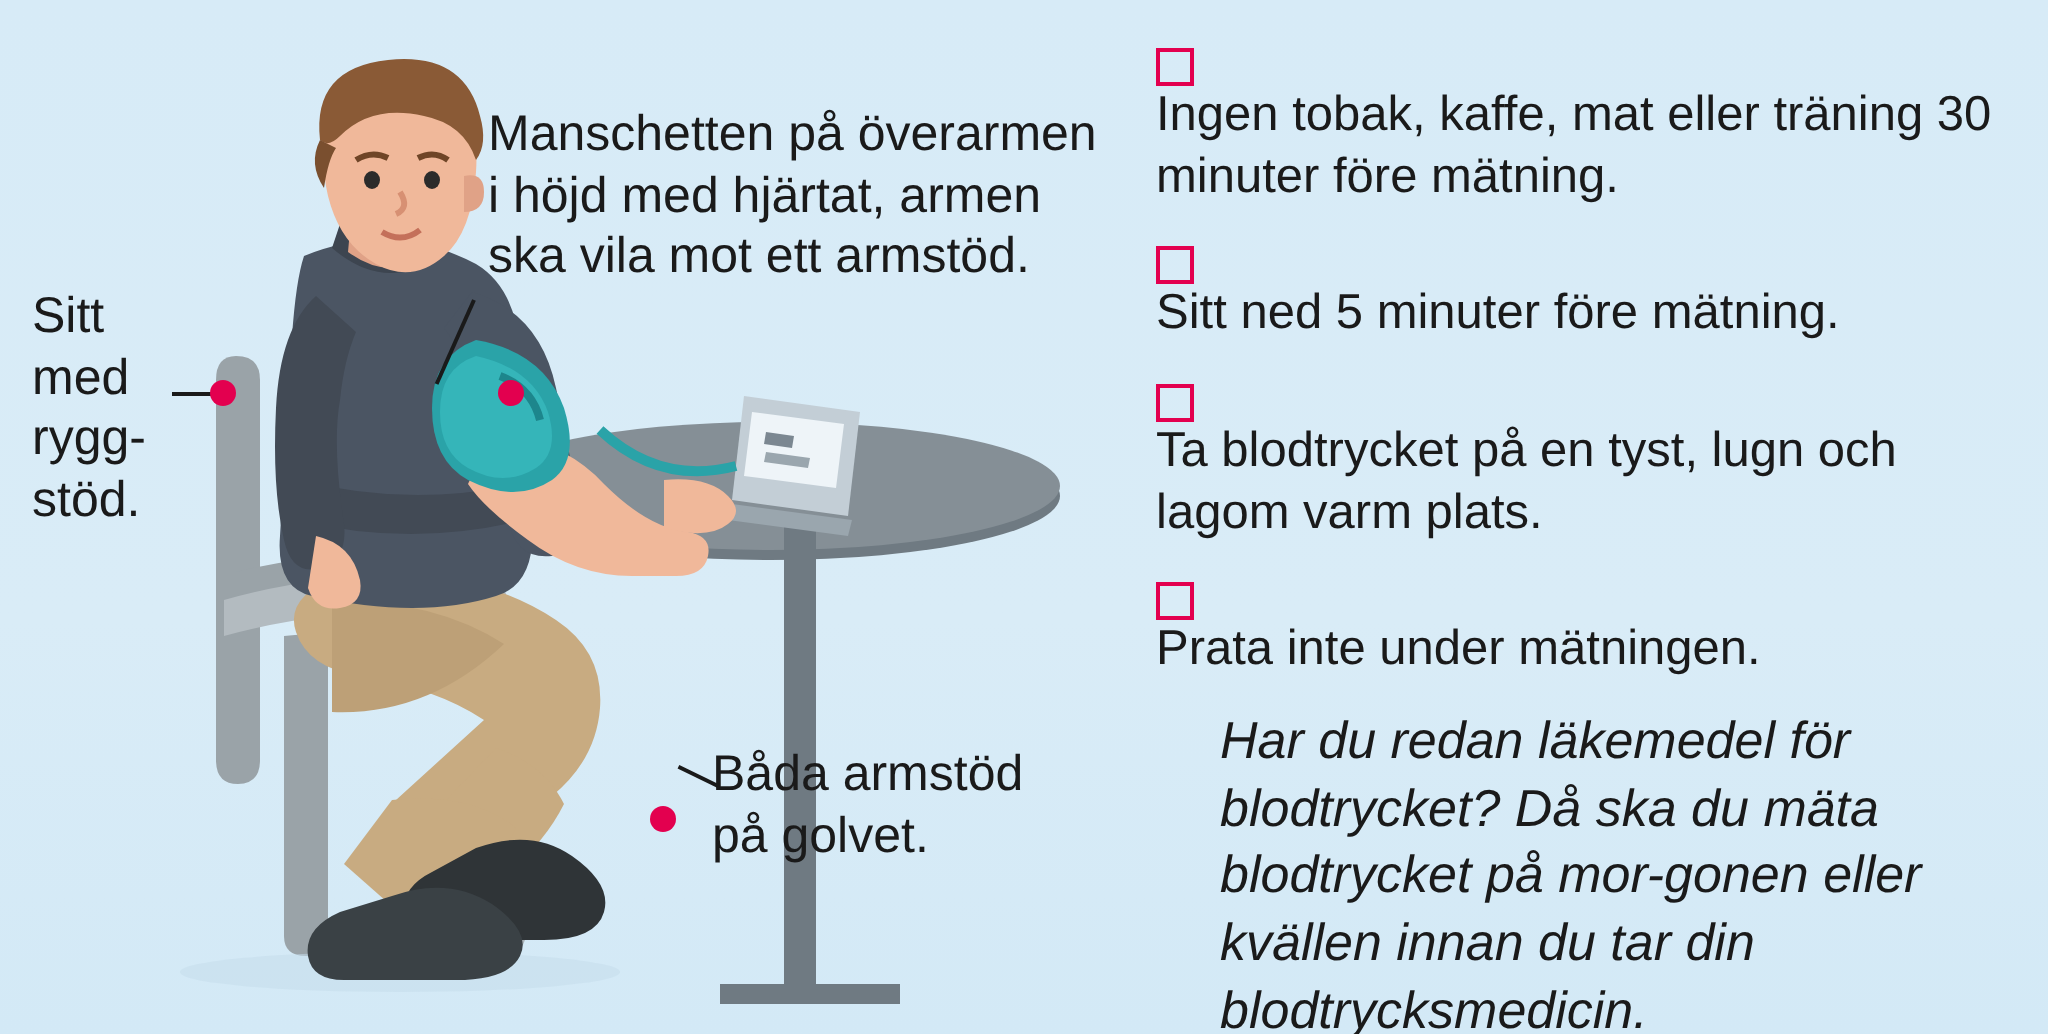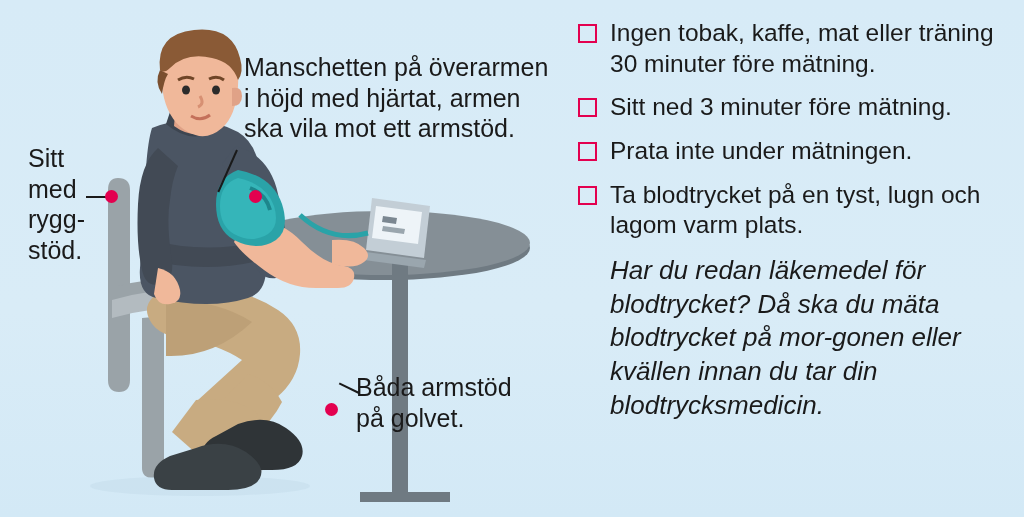--- a/index.html
+++ b/index.html
@@ -36,21 +36,21 @@
   
   .callout {
     position: absolute;
     color: #1a1a1a;
     font-size: 25px;
     line-height: 1.22;
     font-family: Liberation Sans, sans-serif;
     white-space: pre-line;
   }
   .callout-left {
-    left: 28px;
+    left: 16px;
     top: 143px;
     width: 90px;
   }
   .callout-top {
     left: 244px;
     top: 52px;
     width: 310px;
   }
   .callout-feet {
     left: 356px;
@@ -74,20 +74,21 @@
   .panel {
     position: absolute;
     left: 578px;
     top: 18px;
     width: 430px;
   }
   .check-item {
     display: flex;
     align-items: flex-start;
     margin-bottom: 13px;
+    flex-direction: column;
   }
   .checkbox {
     flex: 0 0 auto;
     width: 19px;
     height: 19px;
     border: 2.5px solid #e3004f;
     margin-top: 6px;
     margin-right: 13px;
     box-sizing: border-box;
     background: transparent;
@@ -222,30 +223,30 @@
 
   <div class="panel">
 
     <div class="check-item">
       <span class="checkbox"></span>
       <span class="check-text">Ingen tobak, kaffe, mat eller träning 30 minuter före mätning.</span>
     </div>
 
     <div class="check-item">
       <span class="checkbox"></span>
-      <span class="check-text">Sitt ned 3 minuter före mätning.</span>
+      <span class="check-text">Sitt ned 5 minuter före mätning.</span>
+    </div>
+
+    <div class="check-item">
+      <span class="checkbox"></span>
+      <span class="check-text">Ta blodtrycket på en tyst, lugn och lagom varm plats.</span>
     </div>
 
     <div class="check-item">
       <span class="checkbox"></span>
       <span class="check-text">Prata inte under mätningen.</span>
-    </div>
-
-    <div class="check-item">
-      <span class="checkbox"></span>
-      <span class="check-text">Ta blodtrycket på en tyst, lugn och lagom varm plats.</span>
     </div>
 
 
     <div class="note">Har du redan läkemedel för blodtrycket? Då ska du mäta blodtrycket på mor-gonen eller kvällen innan du tar din blodtrycksmedicin.</div>
   </div>
 
 </div>
 
 </body></html>

